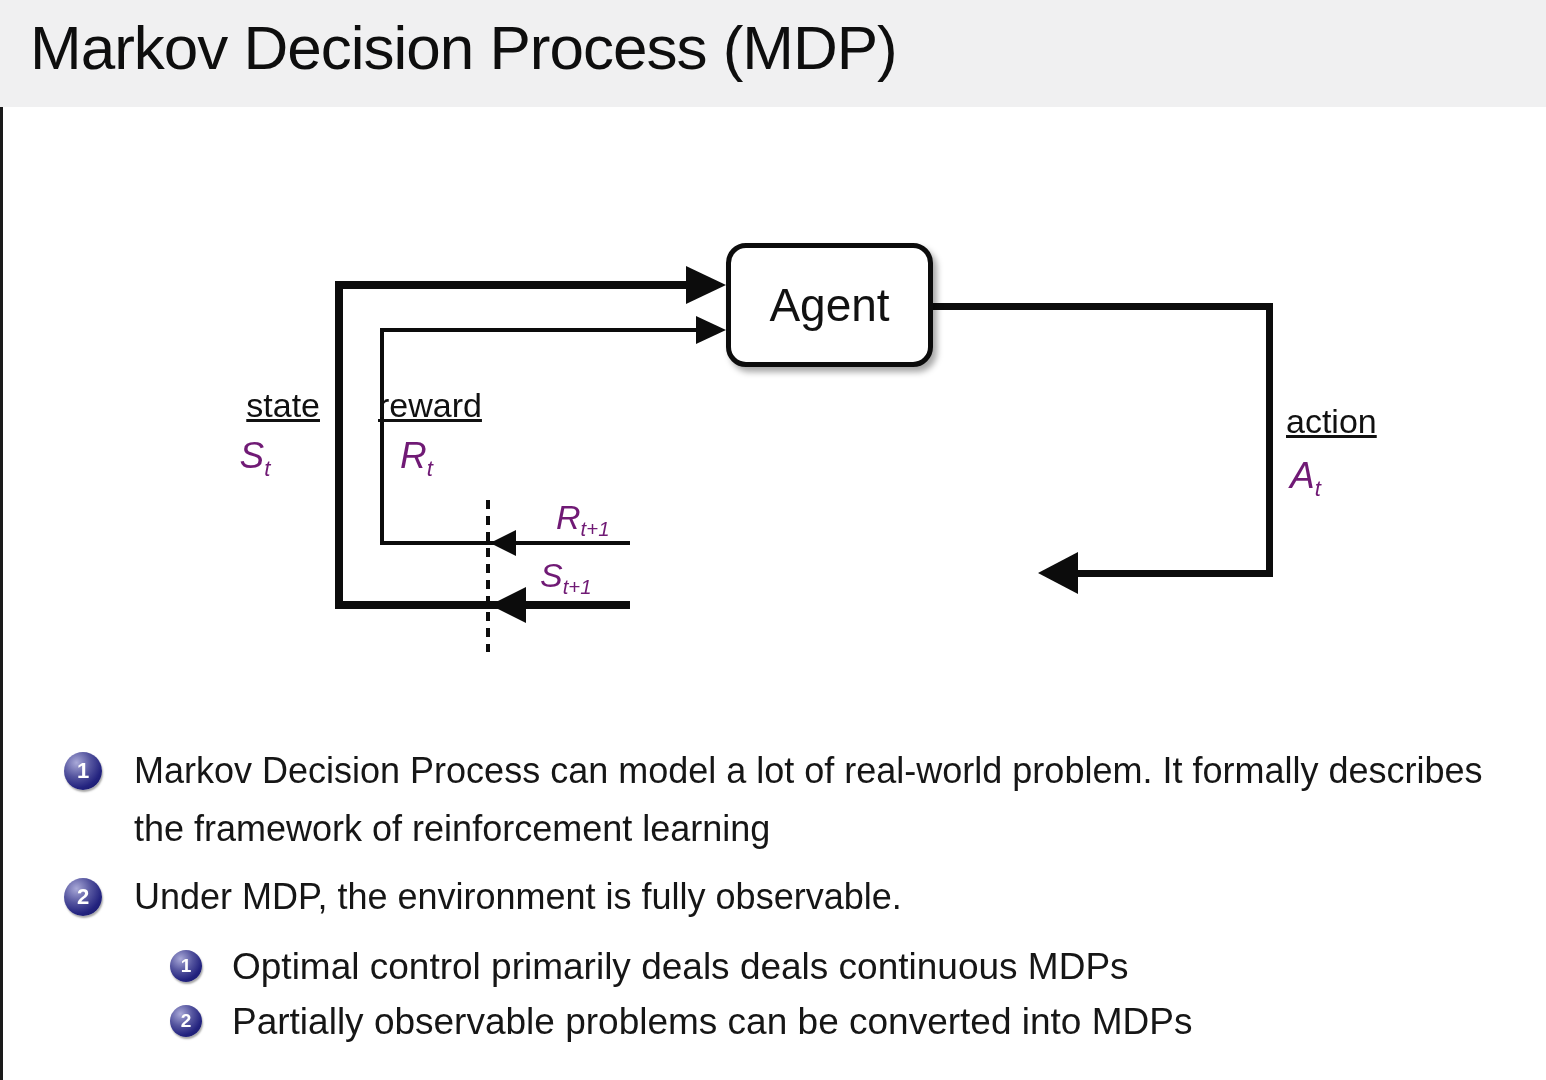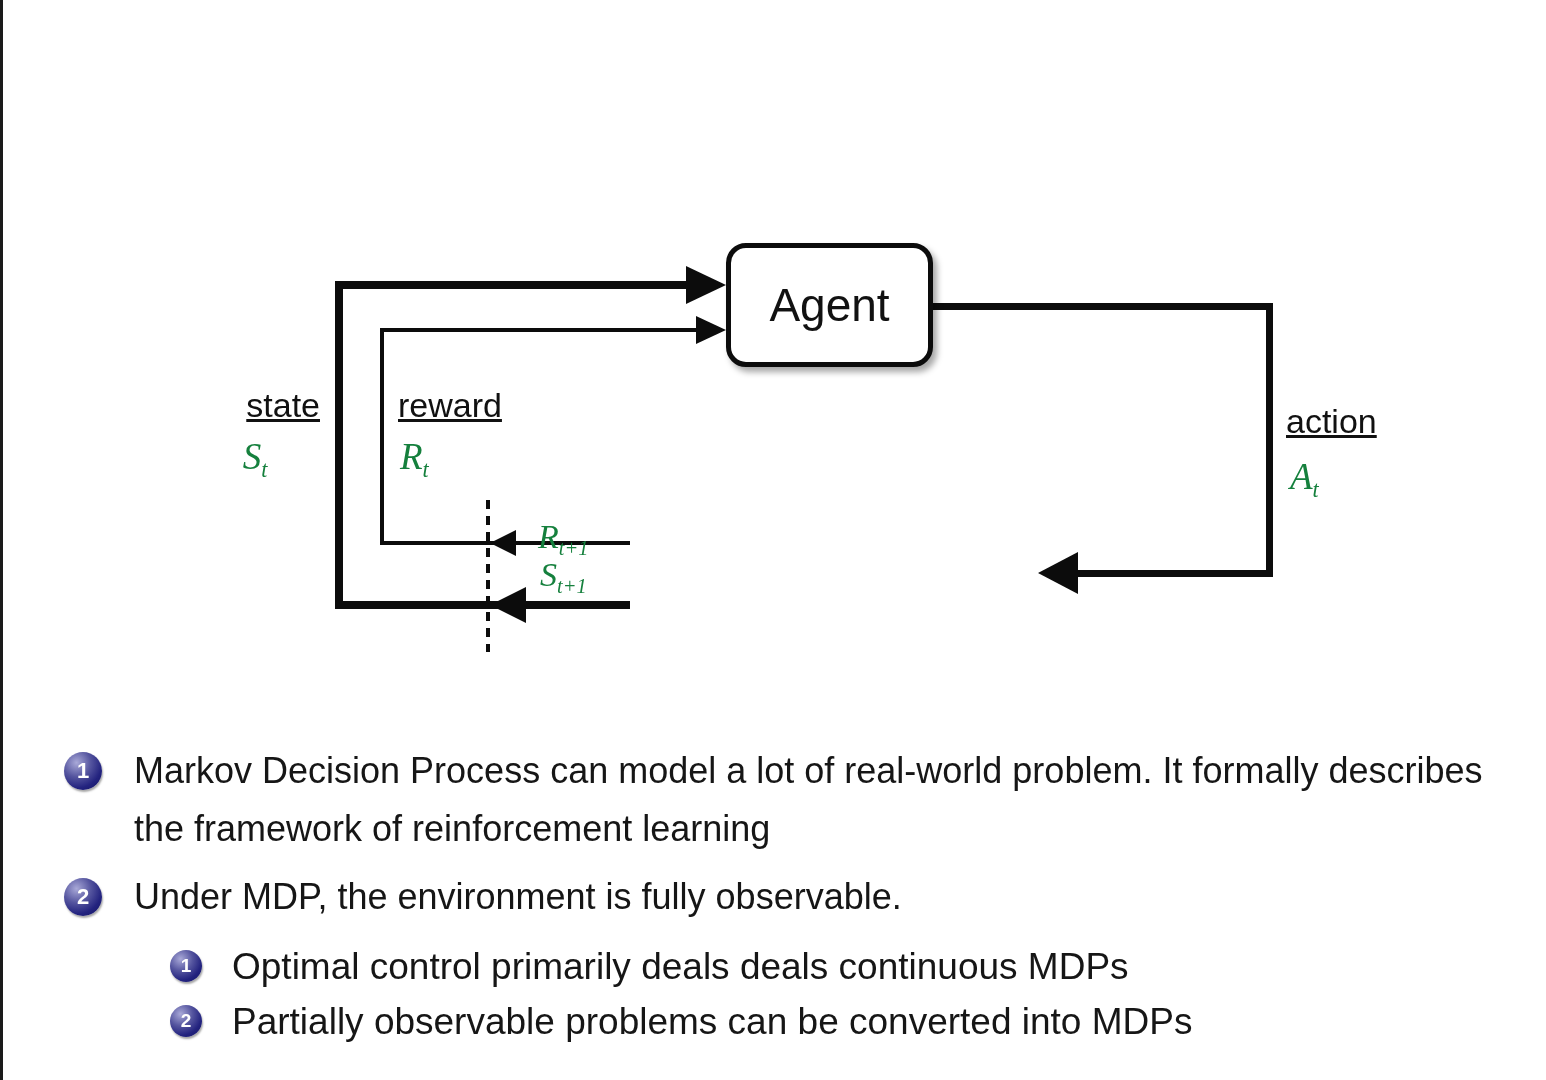--- a/index.html
+++ b/index.html
@@ -24,21 +24,21 @@
     background:repeating-linear-gradient(to bottom, #0c0c0c 0 9px, transparent 9px 16px);
   }
   .nodebox {
     position:absolute; box-sizing:border-box; background:#ffffff;
     border:5px solid #0c0c0c; display:flex; align-items:center; justify-content:center;
     font-size:46px; color:#111; box-shadow:4px 5px 6px rgba(0,0,0,0.35); z-index:3;
   }
   .agent-box { left:726px; top:243px; width:207px; height:124px; border-radius:20px; }
   .env-box   { left:630px; top:505px; width:407px; height:137px; border-radius:26px; }
   .dlabel { position:absolute; font-size:34px; color:#111;text-decoration:underline; }
-  .dmath  { position:absolute; font-family:Liberation Serif, serif; font-style:italic; font-size:37px; color:#15803d; }
+  .dmath  { position:absolute; font-family:Liberation Sans, sans-serif; font-style:italic; font-size:37px; color:#701a75; }
   .dmath sub { font-size:0.6em; font-style:italic; vertical-align:-0.35em; letter-spacing:0; }
   .dmath.small { font-size:34px; }
 
   
   .bullet { position:absolute; display:flex; align-items:flex-start; }
   .ball {
     flex:0 0 auto; border-radius:50%;
     background:radial-gradient(circle at 33% 28%, #a9a9d8 0%, #55559f 38%, #23237f 68%, #12125e 100%);
     color:#ffffff; display:flex; align-items:center; justify-content:center;
     font-weight:bold; box-shadow:1px 2px 2px rgba(0,0,0,0.35);
@@ -54,20 +54,23 @@
   .s1 { top:940px; }
   .s2 { top:995px; }
 </style>
 </head>
 <body>
 
 <div class="slide">
 
   <div class="left-strip"></div>
 
+  <div class="title-bar">
+    <div class="title">Markov Decision Process (MDP)</div>
+  </div>
 
   <div class="diagram">
 
     <div class="ln" style="left:335px; top:281px; width:355px; height:8px;"></div>
     <div class="arr r" style="left:686px; top:266px; border-width:19px 0 19px 40px; border-left-color:#0c0c0c;"></div>
     <div class="ln" style="left:335px; top:281px; width:8px; height:328px;"></div>
 
     <div class="ln" style="left:380px; top:328px; width:320px; height:4px;"></div>
     <div class="arr r" style="left:696px; top:316px; border-width:14px 0 14px 30px; border-left-color:#0c0c0c;"></div>
     <div class="ln" style="left:380px; top:328px; width:4px; height:217px;"></div>
@@ -85,27 +88,27 @@
 
     <div class="dashed" style="left:486px; top:500px; height:152px;"></div>
 
     <div class="nodebox agent-box">
       <span>Agent</span>
     </div>
 
     <div class="dlabel" style="left:180px; top:386px; width:140px; text-align:right;">state</div>
     <div class="dmath" style="left:205px; top:435px; width:100px; text-align:center;"><i>S</i><sub>t</sub></div>
 
-    <div class="dlabel" style="left:398px; top:386px;">reward</div>
+    <div class="dlabel" style="left:378px; top:386px;">reward</div>
     <div class="dmath" style="left:400px; top:435px;"><i>R</i><sub>t</sub></div>
 
     <div class="dlabel" style="left:1286px; top:402px;">action</div>
     <div class="dmath" style="left:1290px; top:455px;"><i>A</i><sub>t</sub></div>
 
-    <div class="dmath small" style="left:538px; top:498px;margin-top:20px;"><i>R</i><sub>t+1</sub></div>
+    <div class="dmath small" style="left:556px; top:498px;"><i>R</i><sub>t+1</sub></div>
     <div class="dmath small" style="left:540px; top:556px;"><i>S</i><sub>t+1</sub></div>
   </div>
 
   <div class="bullet lvl1 b1">
     <div class="ball">1</div>
     <div class="btext">Markov Decision Process can model a lot of real-world problem. It formally describes the framework of reinforcement learning</div>
   </div>
 
   <div class="bullet lvl1 b2">
     <div class="ball">2</div>

